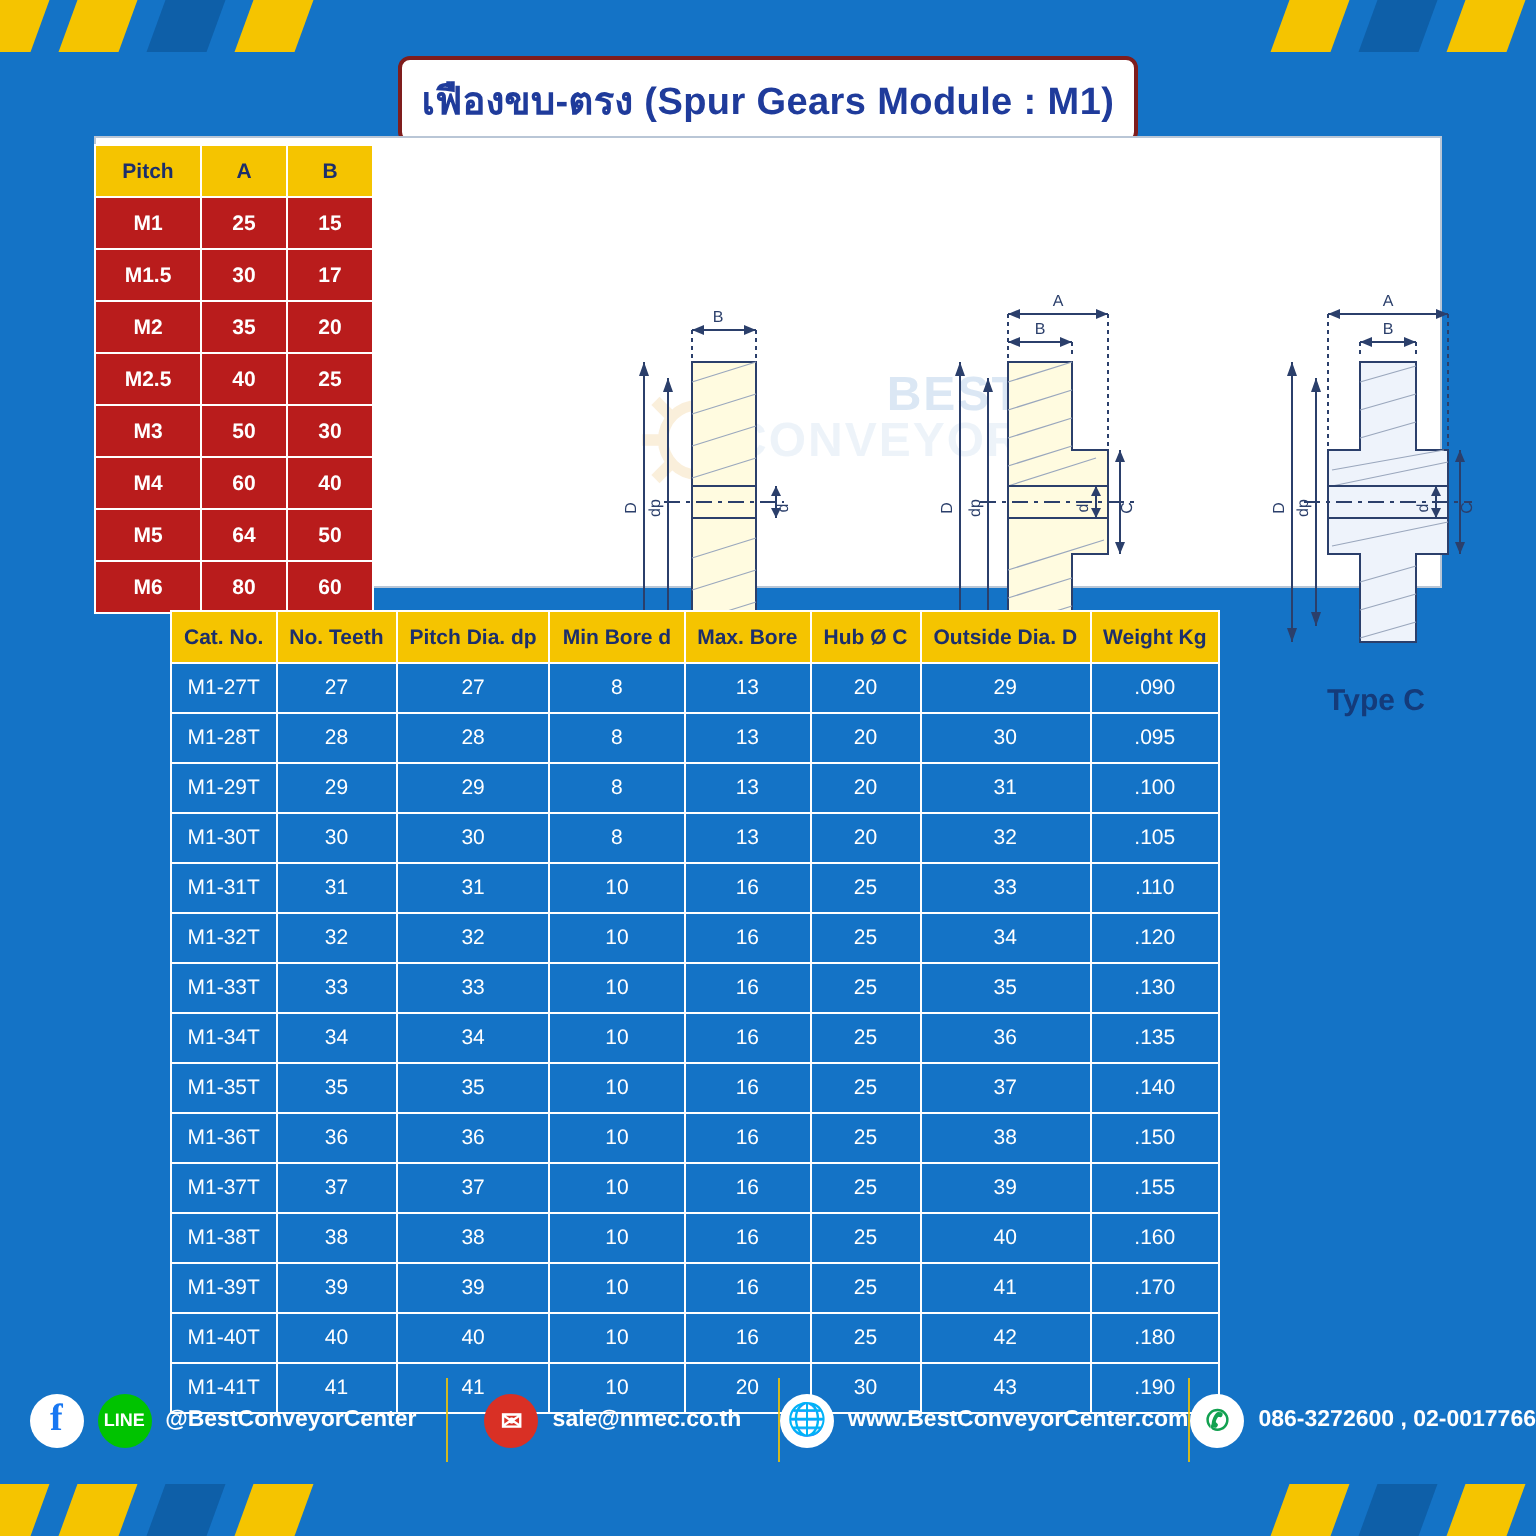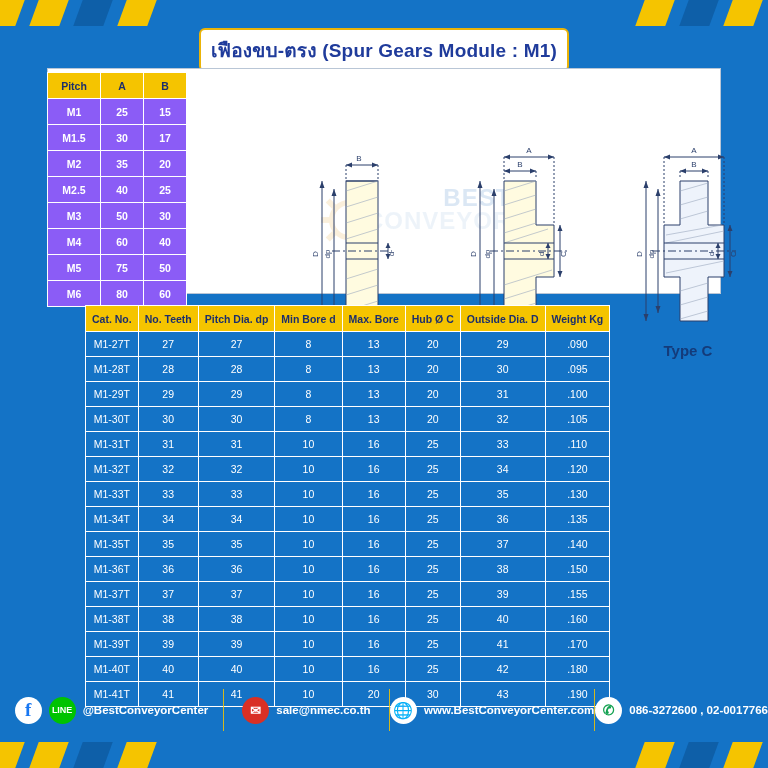--- a/index.html
+++ b/index.html
@@ -25,21 +25,21 @@
   }
   .chev.dark { background:#0e5fa8; }
 
   
   .title-wrap {
     position:absolute; top:28px; left:0; width:768px;
     display:flex; justify-content:center;
   }
   .title-box {
     background:#ffffff;
-    border:2px solid #eab308;
+    border:2px solid #7f1d1d;
     border-radius:6px;
     padding:5px 10px;
     color:#1f3b9b;
     font-size:19px;
     font-weight:bold;
     letter-spacing:.2px;
     white-space:nowrap;
   }
 
   
@@ -53,21 +53,21 @@
   .pitch-table {
     position:absolute; top:72px; left:47px;
     border-collapse:collapse;
     font-size:10.5px;
   }
   .pitch-table th, .pitch-table td {
     border:1px solid #ffffff;
     text-align:center;
     width:43px; height:26px;
     color:#ffffff;
-    background:#8b5cf6;
+    background:#b91c1c;
     font-weight:bold;
   }
   .pitch-table th {
     background:#f5c400;
     color:#1c2f6b;
     font-size:10.5px;
   }
   .pitch-table td.pitchcol { width:53px; }
   .pitch-table th.pitchcol { width:53px;margin-left:40px; }
 
@@ -415,21 +415,21 @@
         <td>50</td>
         <td>30</td>
       </tr>
       <tr>
         <td class="pitchcol">M4</td>
         <td>60</td>
         <td>40</td>
       </tr>
       <tr>
         <td class="pitchcol">M5</td>
-        <td>75</td>
+        <td>64</td>
         <td>50</td>
       </tr>
       <tr>
         <td class="pitchcol">M6</td>
         <td>80</td>
         <td>60</td>
       </tr>
     </tbody>
 </table>
 

